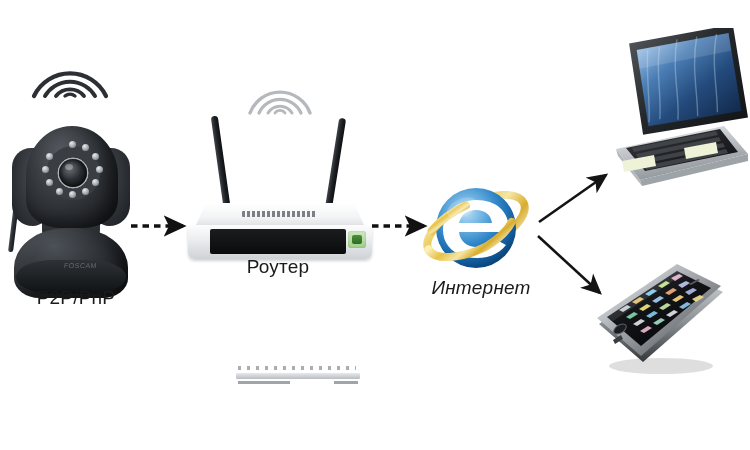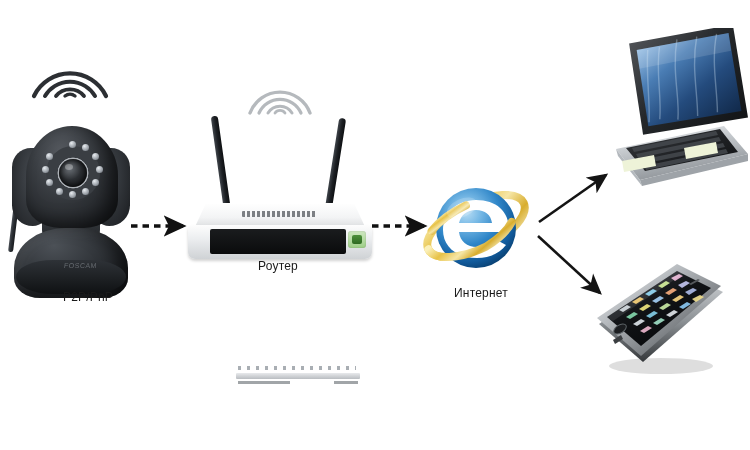--- a/index.html
+++ b/index.html
@@ -11,21 +11,21 @@
     overflow:hidden;
     position:relative;
   }
   .stage{position:absolute;left:0;top:0;width:750px;height:450px;}
   .node{position:absolute;}
 
   
   .label{
     position:absolute;
     color:#1a1a1a;
-    font-size:12px;
+    font-size:19px;
     line-height:23px;
     letter-spacing:.2px;
     text-align:center;
     white-space:nowrap;
     font-family:"Liberation Sans", sans-serif;
   }
 
   
   .wifi{position:absolute;}
 
@@ -447,25 +447,25 @@
       <ellipse cx="37" cy="67" rx="7" ry="4" fill="#1b1d20" stroke="#5d6367" stroke-width="1" transform="rotate(-32 37 67)"></ellipse>
 
       <path d="M106,22 L115,17 L117,18 L108,23 Z" fill="#55595d"></path>
 
       <path d="M30,78 L38,73 L40,77 L32,82 Z" fill="#3b3e41"></path>
 
       <path d="M24,55 L94,9 L100,12 L30,59 Z" fill="#ffffff" opacity="0.10"></path>
     </svg>
   </div>
 
-  <div class="label" style="left:12px;top:286px;width:152px;">
+  <div class="label" style="left:0px;top:286px;width:152px;">
     <div>P2P/PnP</div>
   </div>
 
   <div class="label" style="left:205px;top:255px;width:146px;">
     <div>Роутер</div>
   </div>
 
-  <div class="label" style="left:408px;top:282px;width:146px;">
+  <div class="label" style="left:408px;top:276px;width:146px;font-style:italic;">
     <div>Интернет</div>
   </div>
 
 </div>
 
 </body></html>

